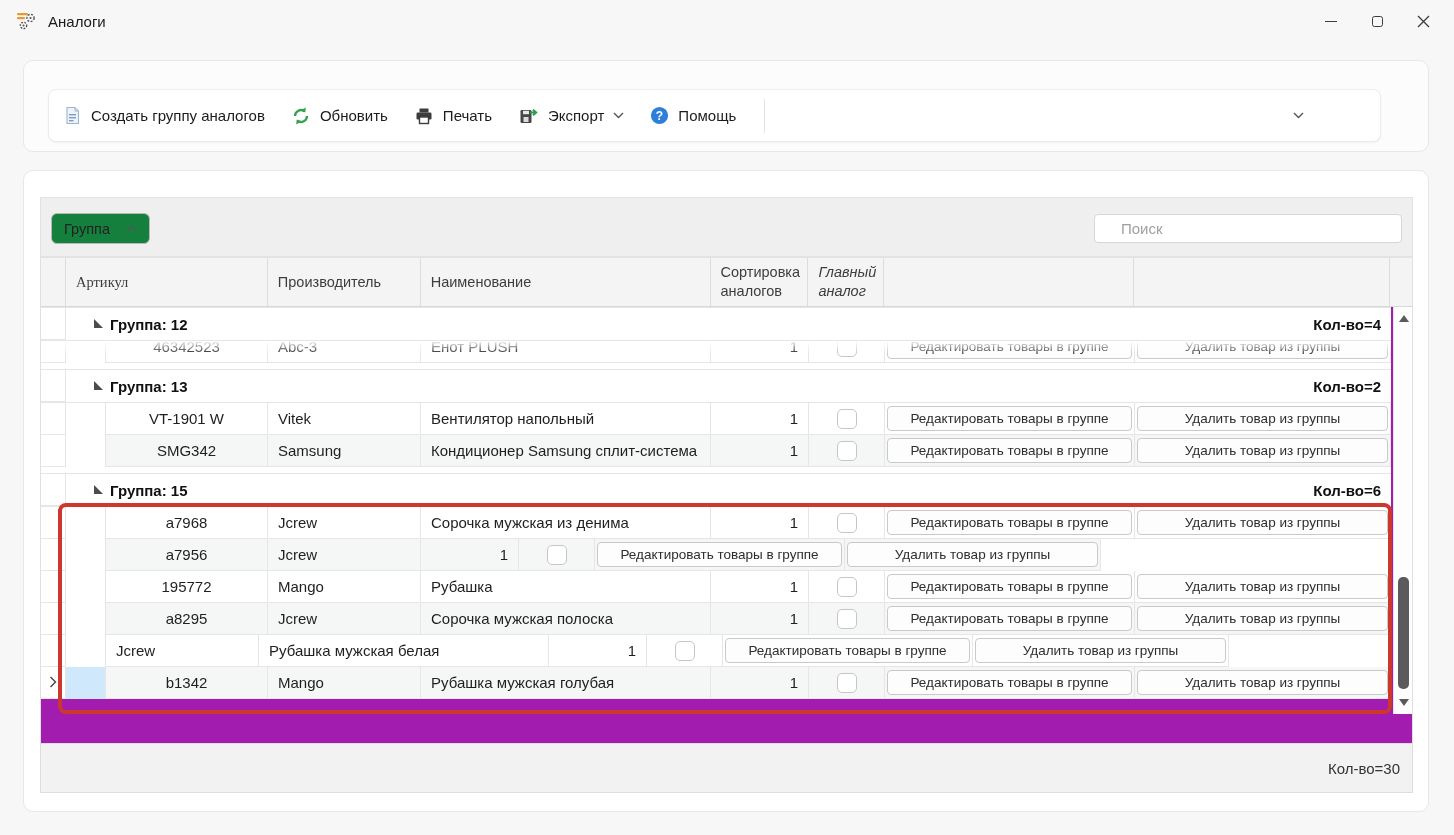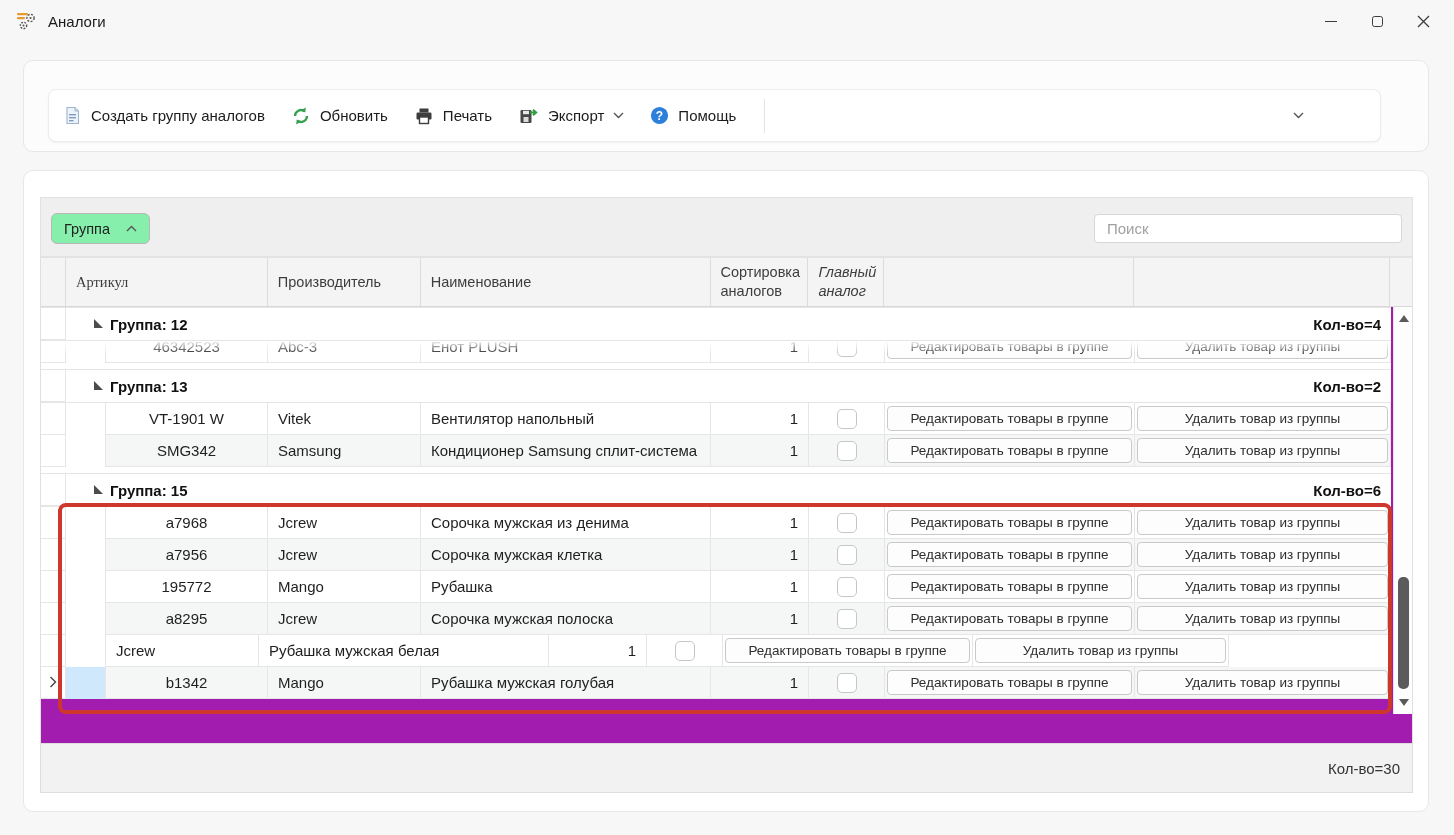--- a/index.html
+++ b/index.html
@@ -34,24 +34,24 @@
   .splitter { position:absolute; left:0; top:168px; width:100%; height:10px; display:flex; justify-content:center; align-items:center; gap:3px; }
   .splitter i { width:2.5px; height:2.5px; background:#4d4d4d; border-radius:50%; display:block; }
 
   
   .main-card { position:absolute; left:23px; top:170px; width:1406px; height:642px;
      background:#ffffff; border:1px solid #e7e7e7; border-radius:10px; }
 
   .groupby-bar { position:absolute; left:16px; top:26px; width:1373px; height:60px;
      background:#efefef; border:1px solid #e2e2e2; }
   .group-chip { position:absolute; left:10px; top:15px; height:31px;
-     background:#86efac; border:1px solid #b7b7b7; border-radius:6px;
+     background:#15803d; border:1px solid #b7b7b7; border-radius:6px;
      display:flex; align-items:center; padding:0 12px; gap:16px; font-size:14.5px; color:#222; }
   .search-input { position:absolute; right:10px; top:16px; width:308px; height:29px;
-     border:1px solid #d7d7d7; border-radius:4px; background:#fff; padding:0 12px;
+     border:1px solid #d7d7d7; border-radius:4px; background:#fff; padding:0 26px;
      font-size:15px; color:#333; font-family:"Liberation Sans",sans-serif; outline:none; }
   .search-input::placeholder { color:#a0a0a0; }
 
   
   .grid { position:absolute; left:16px; top:86px; width:1373px; height:486px;
      border-left:1px solid #e0e0e0; border-right:1px solid #e0e0e0; }
   .grid-header { display:flex; height:50px; background:#f4f4f4; border-top:1px solid #e3e3e3; border-bottom:1px solid #d8d8d8; }
   .hcell { border-right:1px solid #dcdcdc; padding:4px 10px; font-size:14.5px; color:#3d3d3d;
      display:flex; align-items:center; line-height:19px; overflow:hidden; }
   .grid-body { position:absolute; top:50px; left:0; right:0; bottom:0; background:#a21caf; overflow:hidden; }
@@ -390,23 +390,20 @@
           <div class="d-row alt">
             <div class="row-inner">
               <div class="cell ind-cell"></div>
               <div class="cell indent-cell"></div>
               <div class="cell c-art">
                 <span>a7956</span>
               </div>
               <div class="cell c-man">
                 <span>Jcrew</span>
               </div>
-              <div class="cell c-name">
-                <span>Сорочка мужская клетка</span>
-              </div>
               <div class="cell c-sort">
                 <span>1</span>
               </div>
               <div class="cell c-main">
                 <span class="checkbox"></span>
               </div>
               <div class="cell c-btn1">
                 <button class="row-btn">Редактировать товары в группе</button>
               </div>
               <div class="cell c-btn2">

